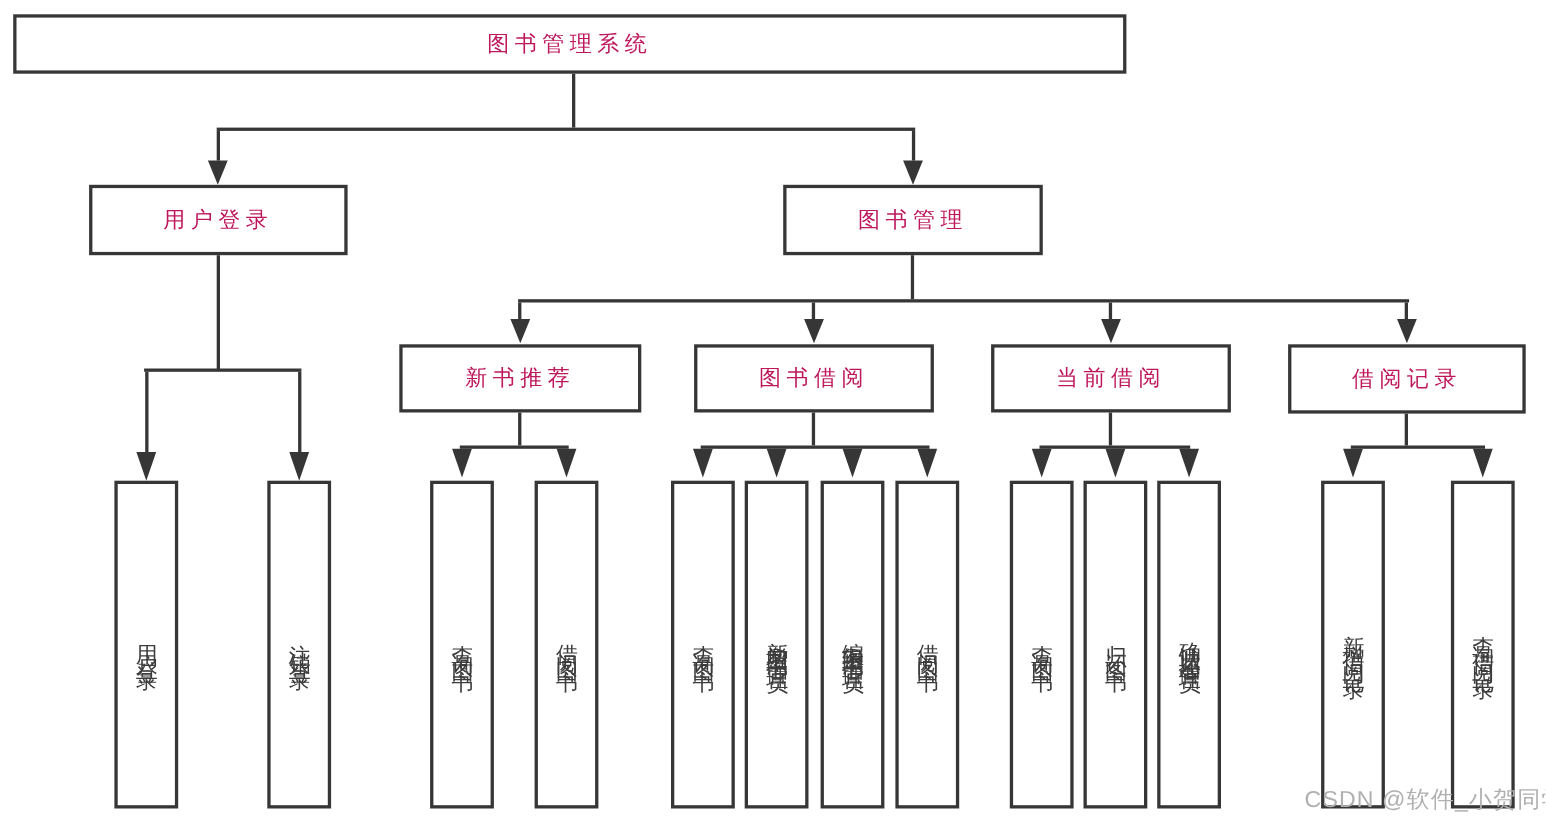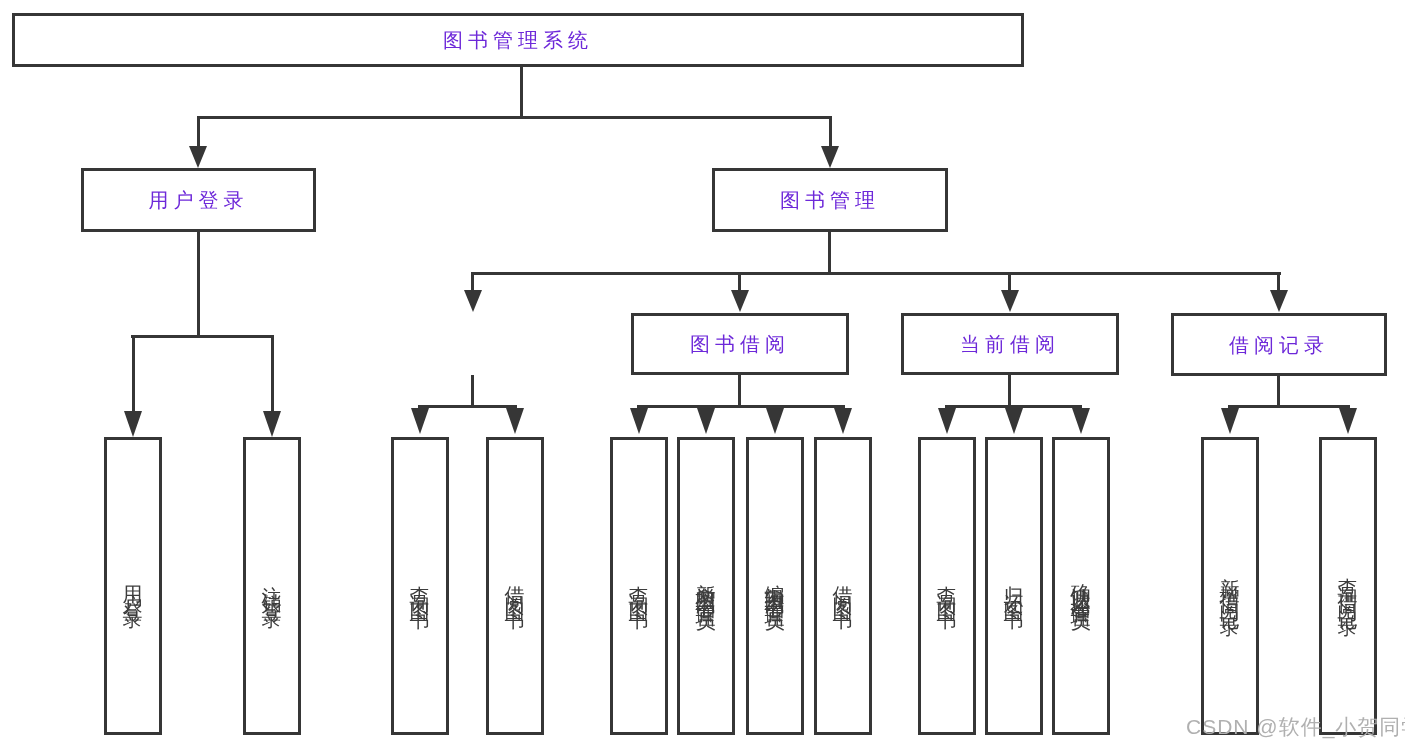--- a/index.html
+++ b/index.html
@@ -13,21 +13,21 @@
   .box{
     position:absolute;
     box-sizing:border-box;
     border:3px solid #363636;
     background:#ffffff;
     display:flex;
     align-items:center;
     justify-content:center;
   }
   .hlabel{
-    color:#6d28d9;
+    color:#be185d;
     font-size:20px;
     letter-spacing:5px;
     white-space:nowrap;
     line-height:1;
   }
   .vlabel{
     color:#3c3c3c;
     font-size:20px;
     letter-spacing:8px;
     line-height:1;
@@ -92,20 +92,23 @@
   <div class="hline" style="left:471px;top:272px;width:810px;"></div>
   <div class="vline" style="left:471px;top:275px;height:15px;"></div>
   <div class="tri-sm" style="left:464px;top:290px;"></div>
   <div class="vline" style="left:738px;top:275px;height:15px;"></div>
   <div class="tri-sm" style="left:731px;top:290px;"></div>
   <div class="vline" style="left:1008px;top:275px;height:15px;"></div>
   <div class="tri-sm" style="left:1001px;top:290px;"></div>
   <div class="vline" style="left:1277px;top:275px;height:15px;"></div>
   <div class="tri-sm" style="left:1270px;top:290px;"></div>
 
+  <div class="box" style="left:363px;top:313px;width:220px;height:62px;">
+    <span class="hlabel">新书推荐</span>
+  </div>
   <div class="box" style="left:631px;top:313px;width:218px;height:62px;">
     <span class="hlabel">图书借阅</span>
   </div>
   <div class="box" style="left:901px;top:313px;width:218px;height:62px;">
     <span class="hlabel">当前借阅</span>
   </div>
   <div class="box" style="left:1171px;top:313px;width:216px;height:63px;">
     <span class="hlabel">借阅记录</span>
   </div>
 

